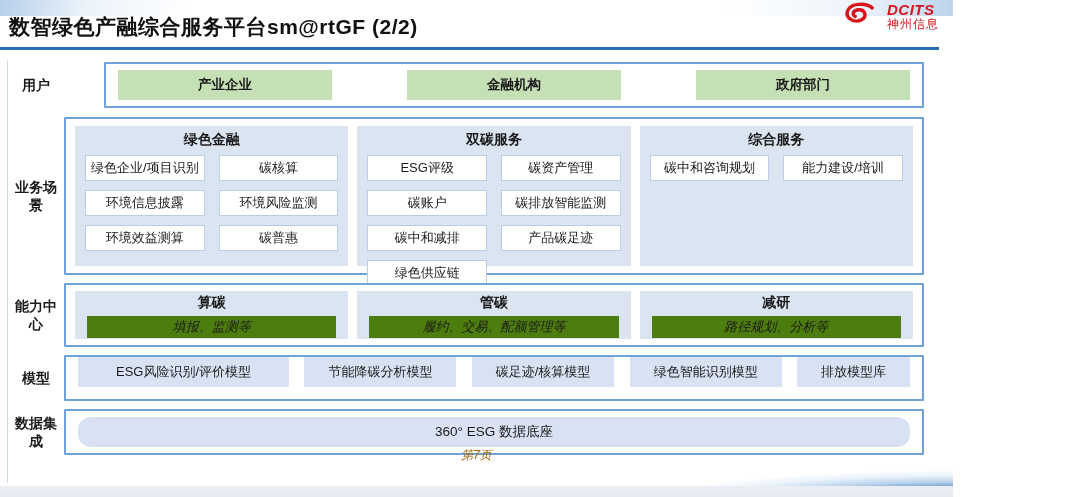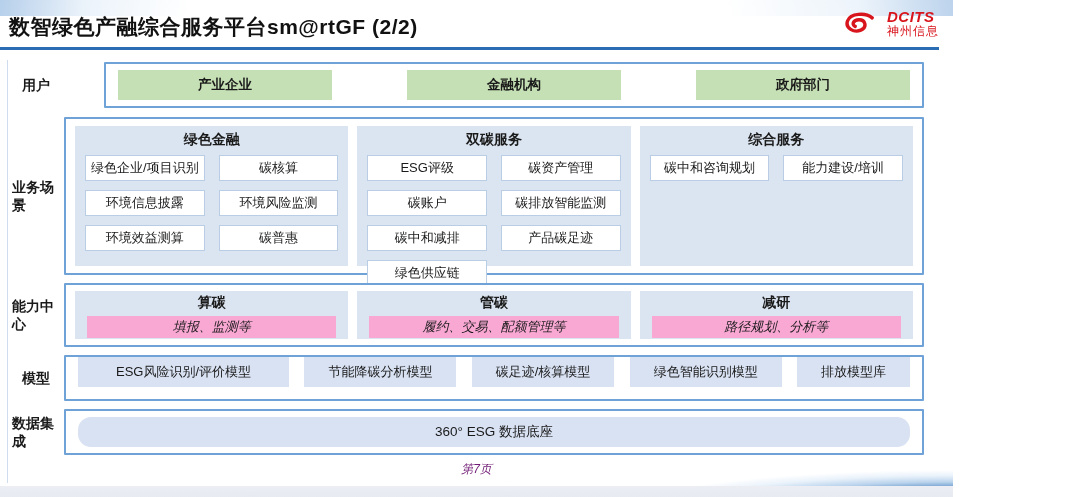--- a/index.html
+++ b/index.html
@@ -8,34 +8,34 @@
   .slide { position:relative; width:953px; height:497px; background:#fff; overflow:hidden; }
 
   
   .header { position:relative; height:50px; }
   .top-streaks { position:absolute; left:0; top:0; width:100%; height:16px;
     background:
       linear-gradient(100deg, rgba(122,168,218,.55) 0%, rgba(190,215,240,.30) 9%, rgba(255,255,255,0) 20%),
       linear-gradient(262deg, rgba(122,168,218,.50) 0%, rgba(190,215,240,.28) 10%, rgba(255,255,255,0) 24%);
   }
   .page-title { position:absolute; left:9px; top:13px; font-size:21px; font-weight:bold; color:#111; letter-spacing:.5px; }
-  .logo { position:absolute; right:14px; top:9px; display:flex; align-items:flex-end; gap:12px; }
+  .logo { position:absolute; right:14px; top:2px; display:flex; align-items:flex-start; gap:12px; }
   .logo-texts { display:flex; flex-direction:column; line-height:1.05; }
   .logo-name { color:#d8151c; font-weight:bold; font-style:italic; font-size:15px; letter-spacing:.5px; }
   .logo-sub { color:#d8151c; font-size:12px; letter-spacing:1px; }
   .header-rule { position:absolute; left:0; right:14px; top:47px; height:3px; background:#2a6db3; }
 
   
   .frame-line { position:absolute; left:7px; top:60px; bottom:14px; width:0; border-left:1px solid #cfdcee; }
 
   
   .content { position:absolute; left:8px; right:8px; top:62px; }
   .row { display:flex; align-items:stretch; }
   .row + .row { margin-top:8px; }
-  .row-label { width:56px; display:flex; align-items:center; justify-content:center; 
+  .row-label { width:56px; display:flex; align-items:center; justify-content:center; text-align:center;
     font-weight:bold; font-size:14px; line-height:1.3; padding:0 4px; }
   .row-box { flex:1; margin-right:21px; background:#fff; border:2px solid #6fa3d8; border-radius:1px; }
 
   
   .row-users { height:46px; }
   .users-box { display:flex; align-items:center; justify-content:space-between; padding:0 12px;margin-left:40px; }
   .green-item { width:27%; height:30px; background:#c5e0b4; display:flex; align-items:center; justify-content:center;
     font-size:13.5px; font-weight:600; }
 
   
@@ -44,35 +44,35 @@
   .panel { flex:1; background:#dbe5f1; padding:2px 10px 9px; }
   .panel-title { text-align:center; font-weight:bold; font-size:14px; padding:3px 0 6px; }
   .panel-grid { display:grid; grid-template-columns:1fr 1fr; gap:9px 14px; align-content:flex-start; }
   .panel-item { background:#ffffff; border:1px solid #b9cde4; text-align:center; font-size:13px; padding:3px 2px; white-space:nowrap; overflow:hidden; }
 
   
   .row-capabilities { height:64px; }
   .caps-box { display:flex; gap:9px; padding:6px 9px; }
   .cap-panel { flex:1; background:#dbe5f1; padding:1px 12px 7px; }
   .cap-title { text-align:center; font-weight:bold; font-size:14px; padding:2px 0 4px; }
-  .cap-desc { background:#f9a8d4; text-align:center; font-style:italic; font-size:13px; padding:2px 7px; }
+  .cap-desc { background:#4d7c0f; text-align:center; font-style:italic; font-size:13px; padding:2px 7px; }
 
   
   .row-models { height:46px; }
   .models-box { display:flex; align-items:flex-start; justify-content:space-between; padding:0 12px; }
   .model-item { background:#d9e2f3; font-size:13px; text-align:center; padding:6px 24px; white-space:nowrap; }
   .model-item.wide { padding:6px 38px; }
 
   
   .row-data { height:46px; }
   .data-box { display:flex; align-items:center; padding:0 12px; }
   .data-item { flex:1; background:#d9e2f3; text-align:center; font-size:13.5px; padding:6px 0;border-radius:13px; }
 
   
-  .footer-page { position:absolute; left:0; right:0; top:461px; text-align:center; font-style:italic; font-size:12px; color:#701a75; }
+  .footer-page { position:absolute; left:0; right:0; top:447px; text-align:center; font-style:italic; font-size:12px; color:#a16207; }
 
   
   .bottom-bar { position:absolute; left:0; right:0; bottom:0; height:11px;
     background:linear-gradient(180deg,#eceef4 0%,#e7eaf1 100%); }
   .corner-swoosh { position:absolute; right:0; bottom:0; width:380px; height:75px; pointer-events:none;
     background:
       radial-gradient(ellipse 430px 46px at 102% 108%, rgba(42,109,179,.85) 28%, rgba(111,163,216,.45) 46%, rgba(180,210,240,.28) 60%, rgba(255,255,255,0) 72%),
       radial-gradient(ellipse 520px 80px at 95% 150%, rgba(150,190,230,.35) 40%, rgba(255,255,255,0) 70%);
   }
 </style>

